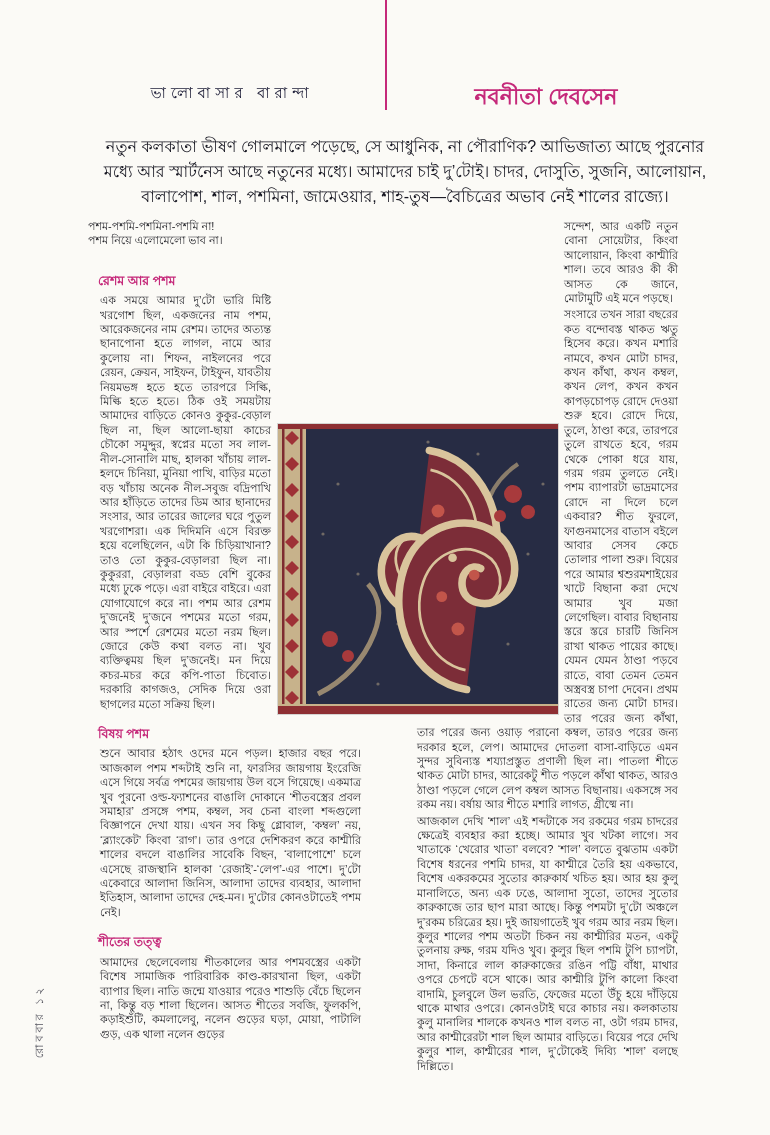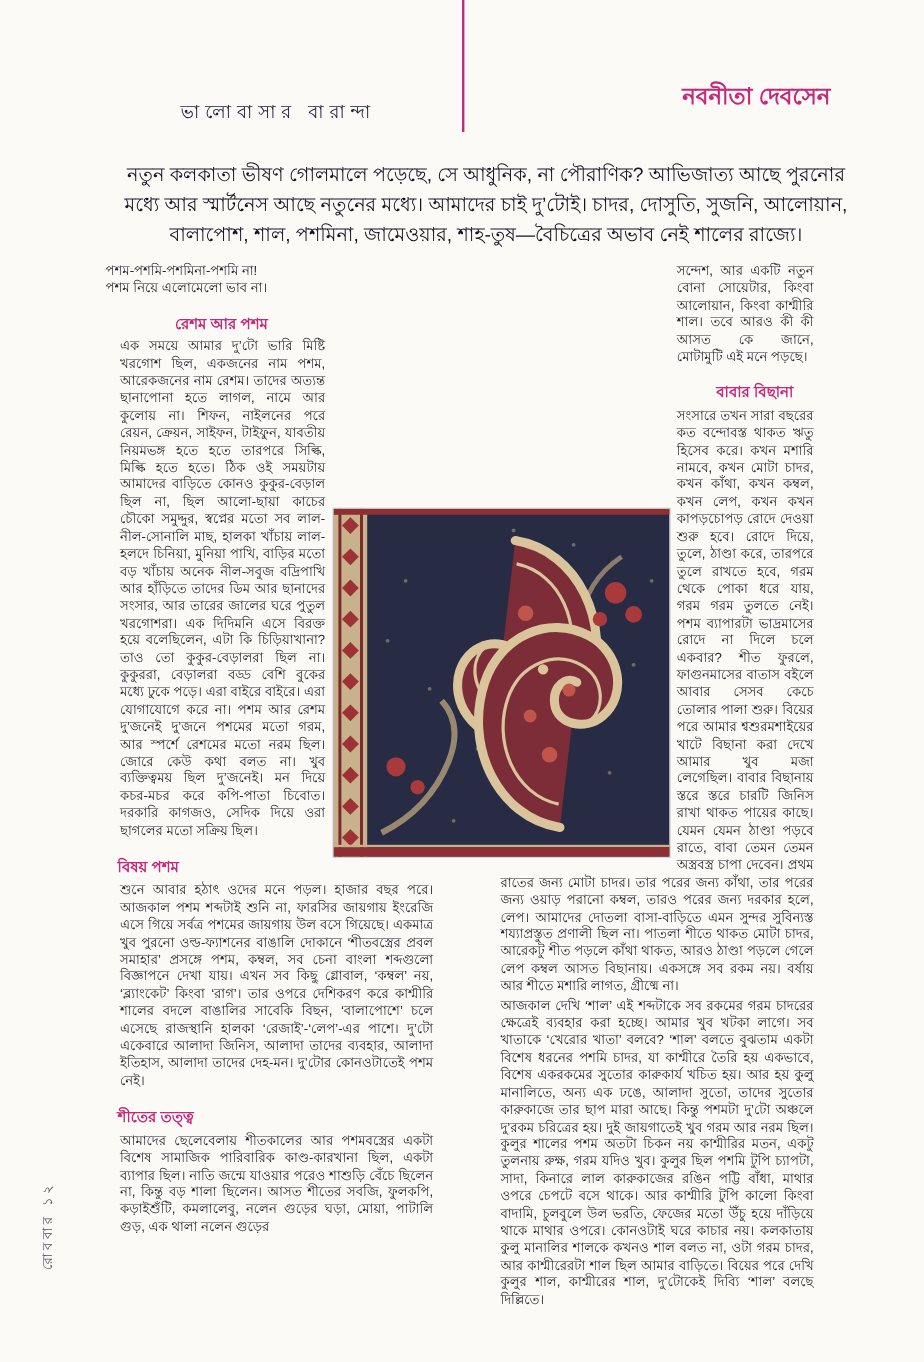--- a/index.html
+++ b/index.html
@@ -17,22 +17,22 @@
     position: absolute; left: 385px; top: 0;
     width: 2px; height: 110px;
     background: #c5297a;
   }
   .series-title {
     position: absolute; top: 81px; left: 88px; width: 288px;
     text-align: center; font-size: 15px; letter-spacing: 5px;
     color: #20203a; white-space: nowrap; overflow: hidden;
   }
   .author {
-    position: absolute; top: 66px; left: 400px; width: 292px;
-    text-align: right; font-size: 19px; font-weight: bold;
+    position: absolute; top: 79px; left: 400px; width: 292px;
+    text-align: center; font-size: 22px; font-weight: bold;
     color: #c5297a; white-space: nowrap;
   }
   .intro {
     position: absolute; top: 118px; left: 84px; width: 610px;
     margin: 16px; text-align: center;
     font-size: 16px; line-height: 25px; color: #14141f;
   }
   .columns {
     position: absolute; top: 219px; left: 84px; width: 610px; height: 886px;
     display: flex; gap: 24px; overflow: hidden;
@@ -43,21 +43,21 @@
     text-align: justify; color: #26262c;
   }
   .spacer-right { float: right; width: 106px; height: 298px; margin-top: 204px; }
   .spacer-left  { float: left;  width: 163px; height: 298px; margin-top: 204px; }
   .open-lines { margin: 0 4px 14px; text-align: left; }
   .sec-head {
     margin: 16px 0 5px 14px;
     font-size: 12.5px; font-weight: bold; color: #c5297a;
     text-align: left;
   }
-  .col .sec-head:first-of-type { margin-top: 15px; text-align: center; }
+  .col .sec-head:first-of-type { margin-top: 26px; }
   .body-p { margin: 0 16px 2px; }
   .closing { text-indent: 14px; margin-top: 12px; }
   .shawl {
     position: absolute; left: 278px; top: 424px;
     width: 280px; height: 290px; margin: 0;
     box-shadow: 0 0 0 1px rgba(0,0,0,0.15);
   }
   .shawl svg { display: block; }
   .margin-label {
     position: absolute; left: -22px; top: 1012px; width: 125px;
@@ -89,21 +89,20 @@
       <p class="body-p">এক সময়ে আমার দু’টো ভারি মিষ্টি খরগোশ ছিল, একজনের নাম পশম, আরেকজনের নাম রেশম। তাদের অত্যন্ত ছানাপোনা হতে লাগল, নামে আর কুলোয় না। শিফন, নাইলনের পরে রেয়ন, ক্রেয়ন, সাইফন, টাইফুন, যাবতীয় নিয়মভঙ্গ হতে হতে তারপরে সিল্কি, মিল্কি হতে হতে। ঠিক ওই সময়টায় আমাদের বাড়িতে কোনও কুকুর-বেড়াল ছিল না, ছিল আলো-ছায়া কাচের চৌকো সমুদ্দুর, স্বপ্নের মতো সব লাল-নীল-সোনালি মাছ, হালকা খাঁচায় লাল-হলদে চিনিয়া, মুনিয়া পাখি, বাড়ির মতো বড় খাঁচায় অনেক নীল-সবুজ বদ্রিপাখি আর হাঁড়িতে তাদের ডিম আর ছানাদের সংসার, আর তারের জালের ঘরে পুতুল খরগোশরা। এক দিদিমনি এসে বিরক্ত হয়ে বলেছিলেন, এটা কি চিড়িয়াখানা? তাও তো কুকুর-বেড়ালরা ছিল না। কুকুররা, বেড়ালরা বড্ড বেশি বুকের মধ্যে ঢুকে পড়ে। এরা বাইরে বাইরে। এরা যোগাযোগে করে না। পশম আর রেশম দু’জনেই দু’জনে পশমের মতো গরম, আর স্পর্শে রেশমের মতো নরম ছিল। জোরে কেউ কথা বলত না। খুব ব্যক্তিত্বময় ছিল দু’জনেই। মন দিয়ে কচর-মচর করে কপি-পাতা চিবোত। দরকারি কাগজও, সেদিক দিয়ে ওরা ছাগলের মতো সক্রিয় ছিল।</p>
       <h3 class="sec-head">বিষয় পশম</h3>
       <p class="body-p">শুনে আবার হঠাৎ ওদের মনে পড়ল। হাজার বছর পরে। আজকাল পশম শব্দটাই শুনি না, ফারসির জায়গায় ইংরেজি এসে গিয়ে সর্বত্র পশমের জায়গায় উল বসে গিয়েছে। একমাত্র খুব পুরনো ওল্ড-ফ্যাশনের বাঙালি দোকানে ‘শীতবস্ত্রের প্রবল সমাহার’ প্রসঙ্গে পশম, কম্বল, সব চেনা বাংলা শব্দগুলো বিজ্ঞাপনে দেখা যায়। এখন সব কিছু গ্লোবাল, ‘কম্বল’ নয়, ‘ব্ল্যাংকেট’ কিংবা ‘রাগ’। তার ওপরে দেশিকরণ করে কাশ্মীরি শালের বদলে বাঙালির সাবেকি বিছন, ‘বালাপোশে’ চলে এসেছে রাজস্থানি হালকা ‘রেজাই’-‘লেপ’-এর পাশে। দু’টো একেবারে আলাদা জিনিস, আলাদা তাদের ব্যবহার, আলাদা ইতিহাস, আলাদা তাদের দেহ-মন। দু’টোর কোনওটাতেই পশম নেই।</p>
       <h3 class="sec-head">শীতের তত্ত্ব</h3>
       <p class="body-p">আমাদের ছেলেবেলায় শীতকালের আর পশমবস্ত্রের একটা বিশেষ সামাজিক পারিবারিক কাণ্ড-কারখানা ছিল, একটা ব্যাপার ছিল। নাতি জন্মে যাওয়ার পরেও শাশুড়ি বেঁচে ছিলেন না, কিন্তু বড় শালা ছিলেন। আসত শীতের সবজি, ফুলকপি, কড়াইশুঁটি, কমলালেবু, নলেন গুড়ের ঘড়া, মোয়া, পাটালি গুড়, এক থালা নলেন গুড়ের</p>
     </div>
 
     <div class="col">
       <div class="spacer-left"></div>
       <p class="body-p">সন্দেশ, আর একটি নতুন বোনা সোয়েটার, কিংবা আলোয়ান, কিংবা কাশ্মীরি শাল। তবে আরও কী কী আসত কে জানে, মোটামুটি এই মনে পড়ছে।</p>
-      <h3 class="sec-head">বাবার বিছানা</h3>
       <p class="body-p">সংসারে তখন সারা বছরের কত বন্দোবস্ত থাকত ঋতু হিসেব করে। কখন মশারি নামবে, কখন মোটা চাদর, কখন কাঁথা, কখন কম্বল, কখন লেপ, কখন কখন কাপড়চোপড় রোদে দেওয়া শুরু হবে। রোদে দিয়ে, তুলে, ঠাণ্ডা করে, তারপরে তুলে রাখতে হবে, গরম থেকে পোকা ধরে যায়, গরম গরম তুলতে নেই। পশম ব্যাপারটা ভাদ্রমাসের রোদে না দিলে চলে একবার? শীত ফুরলে, ফাগুনমাসের বাতাস বইলে আবার সেসব কেচে তোলার পালা শুরু। বিয়ের পরে আমার শ্বশুরমশাইয়ের খাটে বিছানা করা দেখে আমার খুব মজা লেগেছিল। বাবার বিছানায় স্তরে স্তরে চারটি জিনিস রাখা থাকত পায়ের কাছে। যেমন যেমন ঠাণ্ডা পড়বে রাতে, বাবা তেমন তেমন অস্ত্রবস্ত্র চাপা দেবেন। প্রথম রাতের জন্য মোটা চাদর। তার পরের জন্য কাঁথা, তার পরের জন্য ওয়াড় পরানো কম্বল, তারও পরের জন্য দরকার হলে, লেপ। আমাদের দোতলা বাসা-বাড়িতে এমন সুন্দর সুবিন্যস্ত শয্যাপ্রস্তুত প্রণালী ছিল না। পাতলা শীতে থাকত মোটা চাদর, আরেকটু শীত পড়লে কাঁথা থাকত, আরও ঠাণ্ডা পড়লে গেলে লেপ কম্বল আসত বিছানায়। একসঙ্গে সব রকম নয়। বর্ষায় আর শীতে মশারি লাগত, গ্রীষ্মে না।</p>
       <p class="body-p">আজকাল দেখি ‘শাল’ এই শব্দটাকে সব রকমের গরম চাদরের ক্ষেত্রেই ব্যবহার করা হচ্ছে। আমার খুব খটকা লাগে। সব খাতাকে ‘খেরোর খাতা’ বলবে? ‘শাল’ বলতে বুঝতাম একটা বিশেষ ধরনের পশমি চাদর, যা কাশ্মীরে তৈরি হয় একভাবে, বিশেষ একরকমের সুতোর কারুকার্য খচিত হয়। আর হয় কুলু মানালিতে, অন্য এক ঢঙে, আলাদা সুতো, তাদের সুতোর কারুকাজে তার ছাপ মারা আছে। কিন্তু পশমটা দু’টো অঞ্চলে দু’রকম চরিত্রের হয়। দুই জায়গাতেই খুব গরম আর নরম ছিল। কুলুর শালের পশম অতটা চিকন নয় কাশ্মীরির মতন, একটু তুলনায় রুক্ষ, গরম যদিও খুব। কুলুর ছিল পশমি টুপি চ্যাপটা, সাদা, কিনারে লাল কারুকাজের রঙিন পট্টি বাঁধা, মাথার ওপরে চেপটে বসে থাকে। আর কাশ্মীরি টুপি কালো কিংবা বাদামি, চুলবুলে উল ভরতি, ফেজের মতো উঁচু হয়ে দাঁড়িয়ে থাকে মাথার ওপরে। কোনওটাই ঘরে কাচার নয়। কলকাতায় কুলু মানালির শালকে কখনও শাল বলত না, ওটা গরম চাদর, আর কাশ্মীরেরটা শাল ছিল আমার বাড়িতে। বিয়ের পরে দেখি কুলুর শাল, কাশ্মীরের শাল, দু’টোকেই দিব্যি ‘শাল’ বলছে দিল্লিতে।</p>
     </div>
 
   </div>
 
   <figure class="shawl">
     <svg width="280" height="290" viewBox="0 0 280 290" role="img" aria-label="kashmiri paisley shawl">
       <defs>
         <path id="dia" d="M0,-7 L7,0 L0,7 L-7,0 Z"></path>

